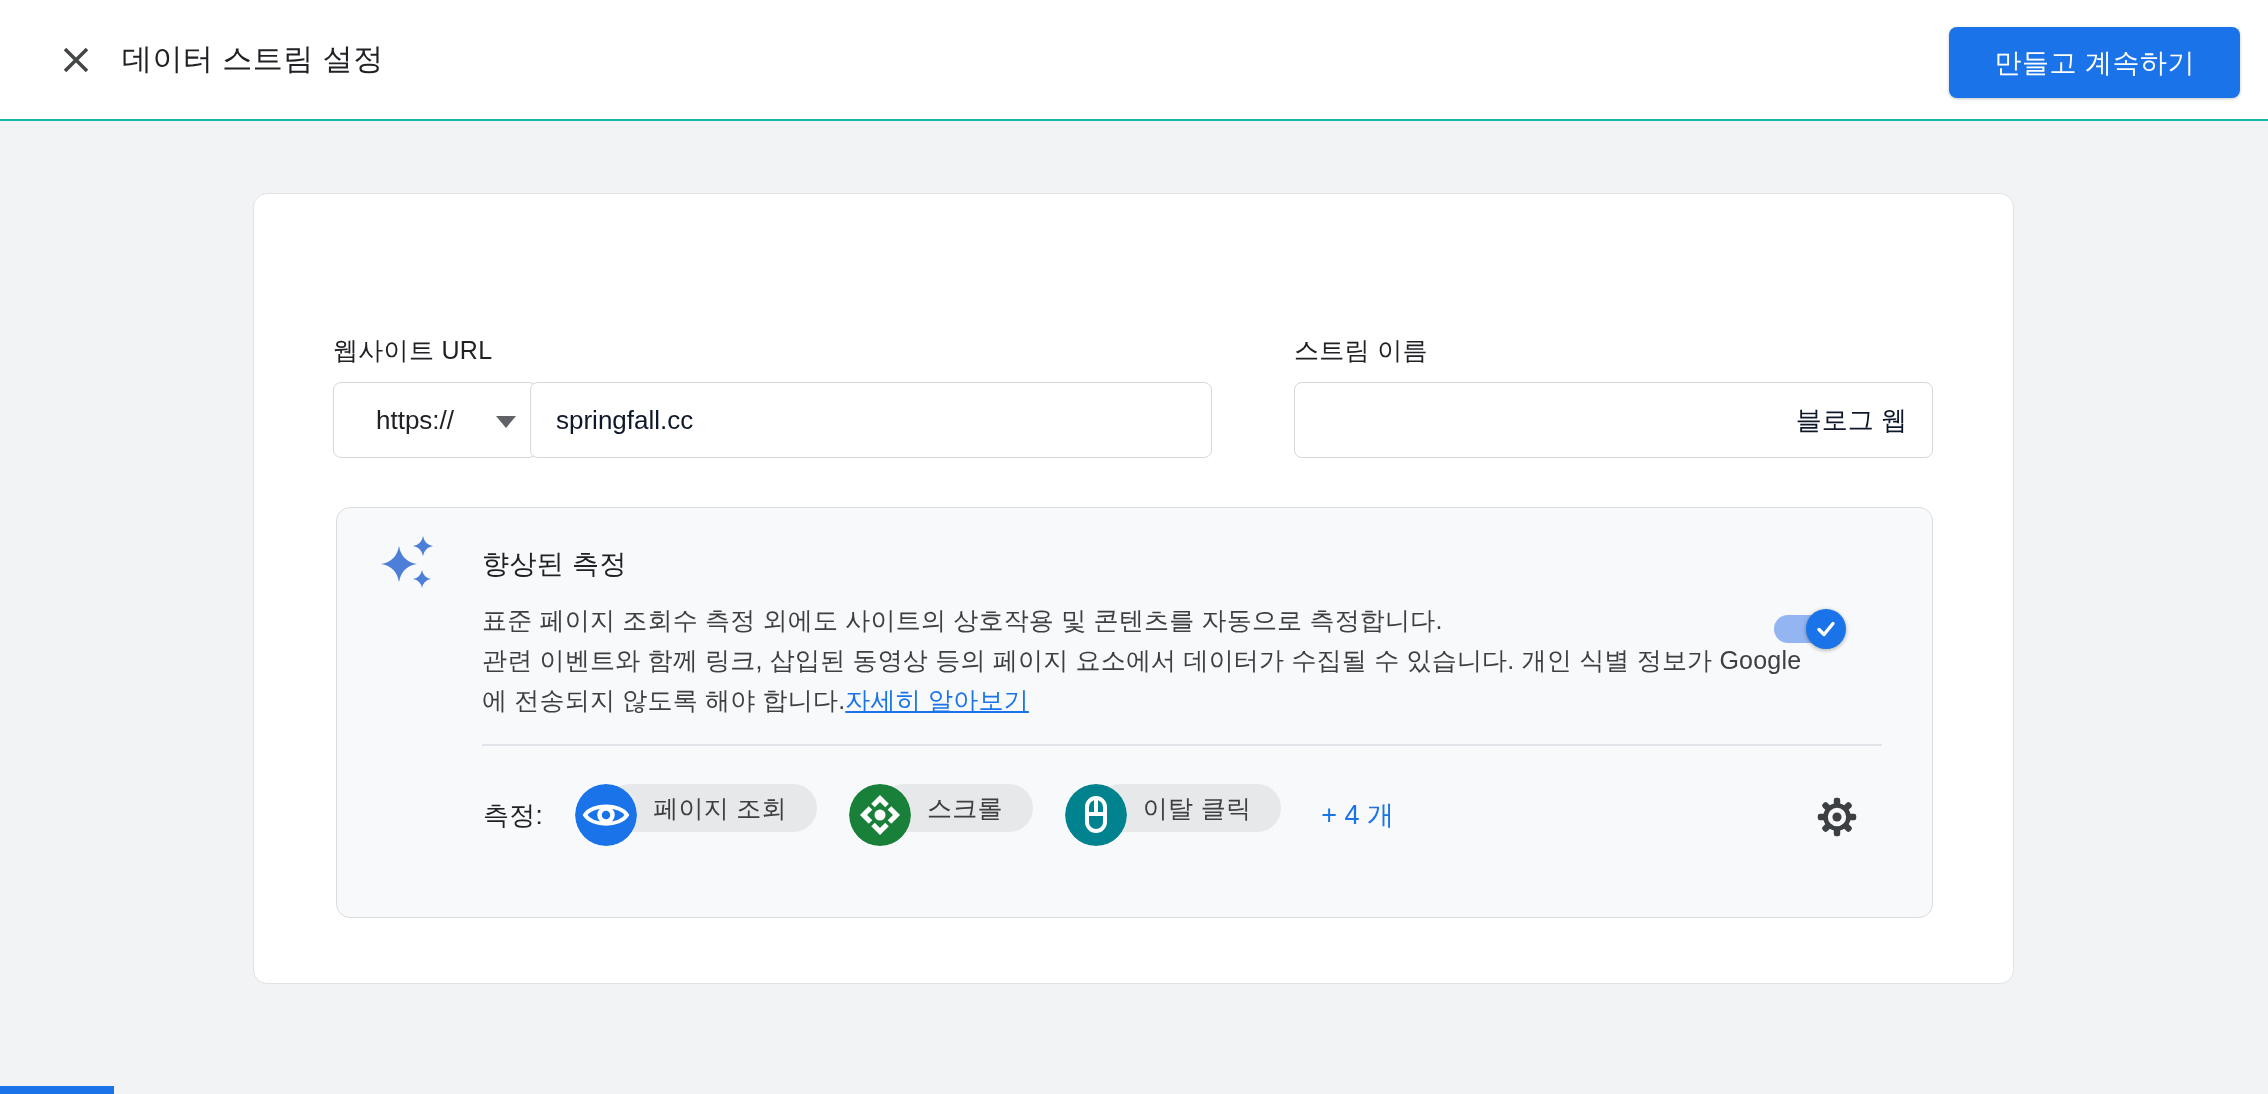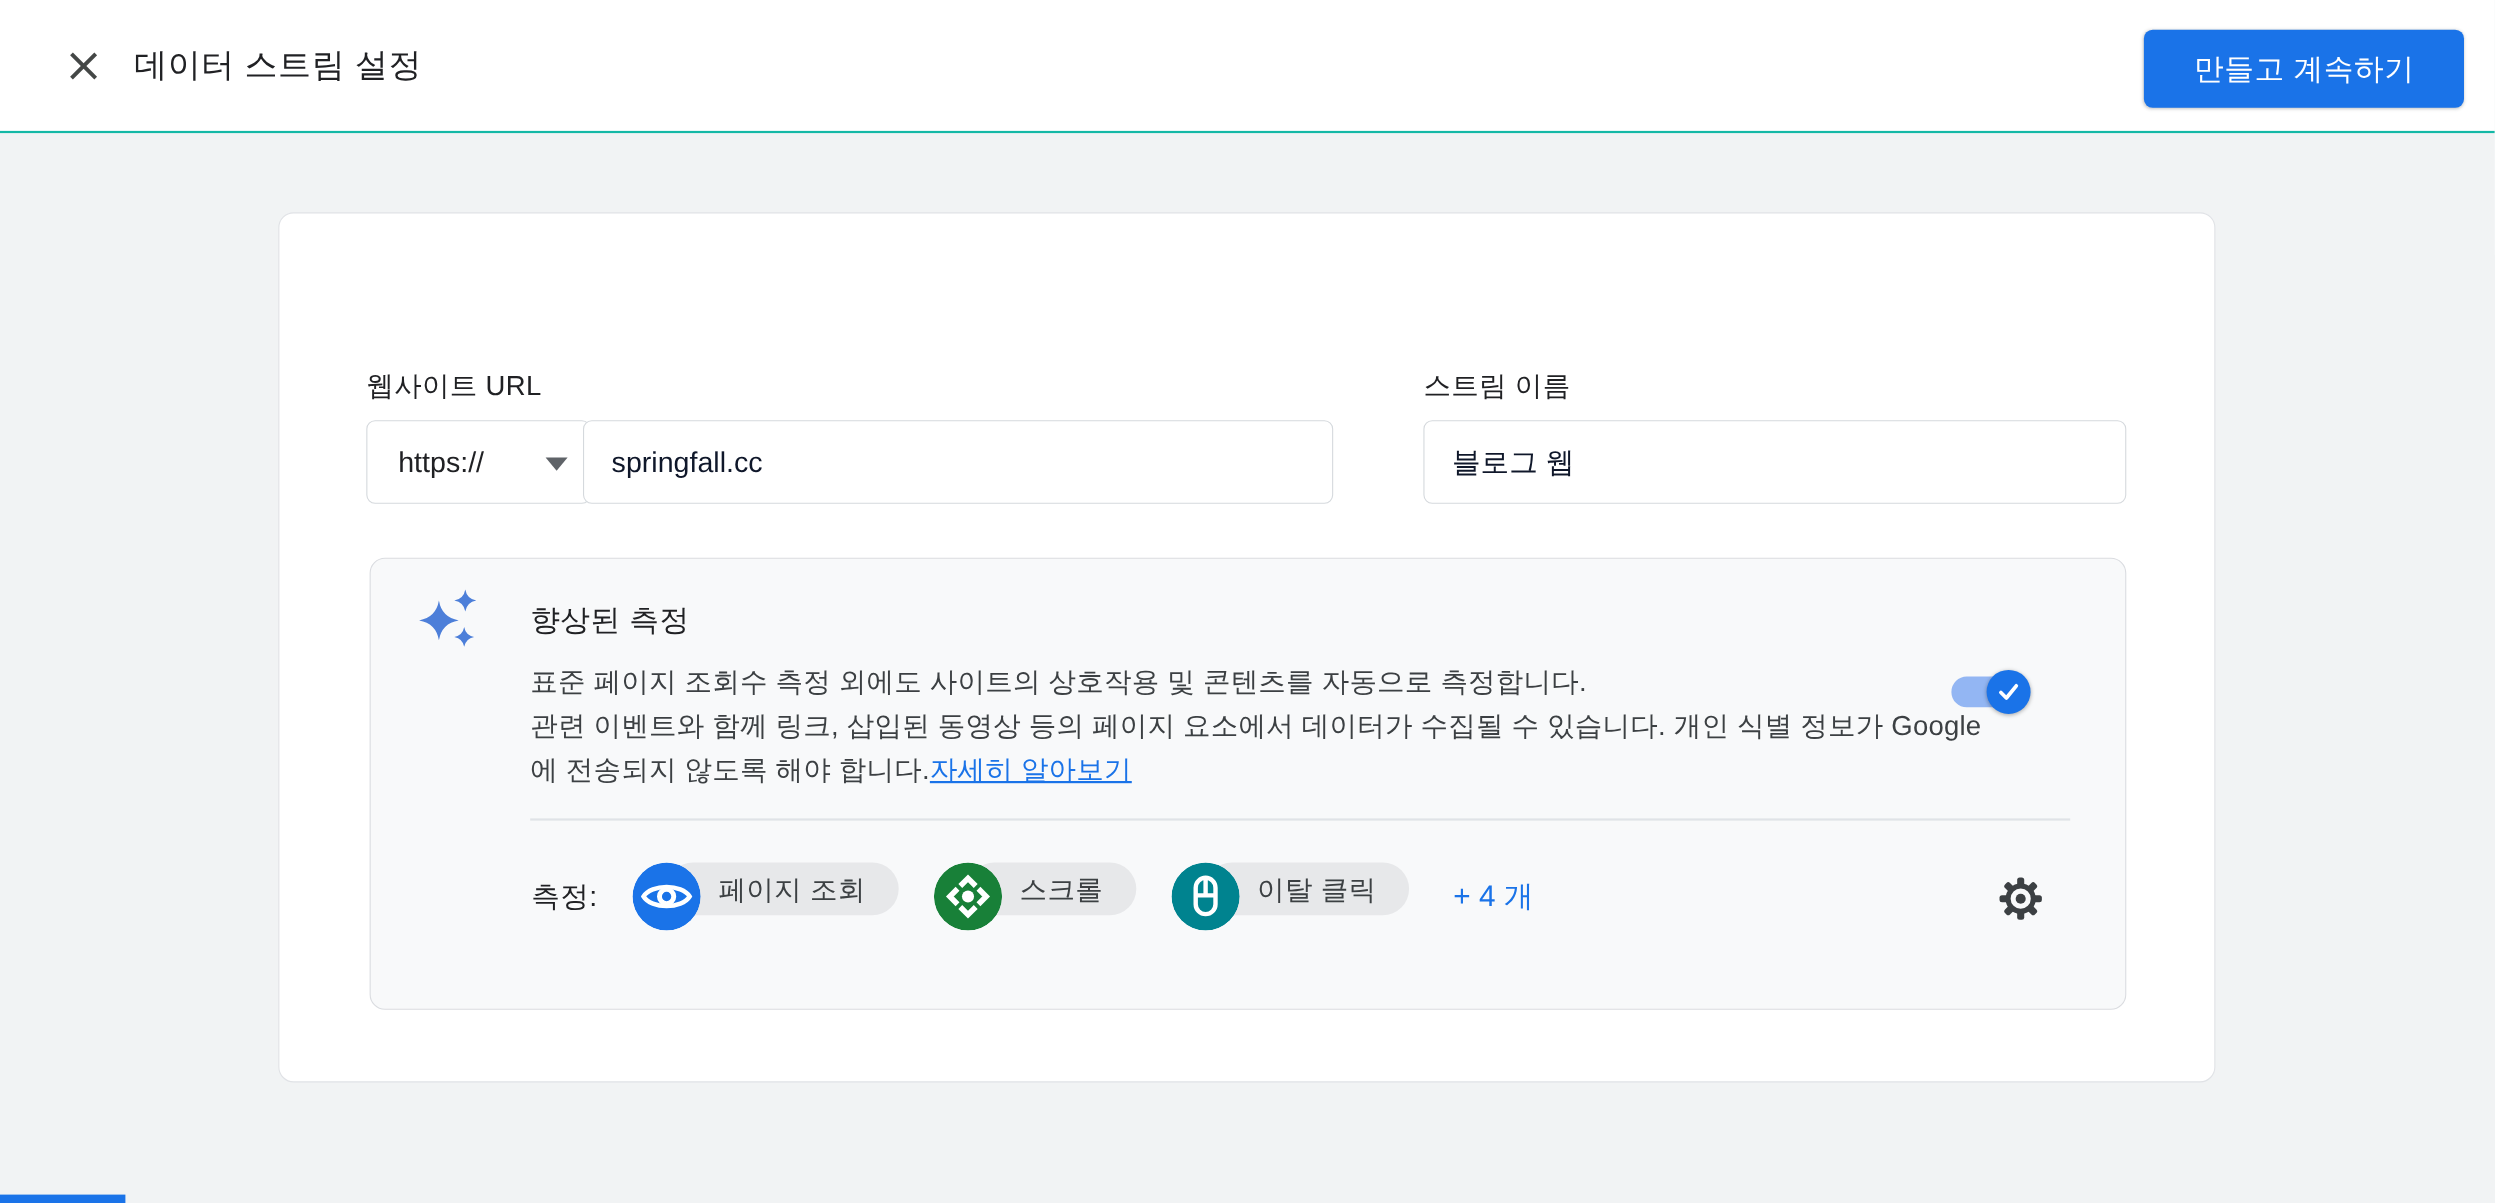--- a/index.html
+++ b/index.html
@@ -44,34 +44,34 @@
   }
 
   .field-label { position:absolute; font-size:25px; color:#202124; letter-spacing:0.3px; }
   .lbl-url  { left:79px;  top:140px; }
   .lbl-name { left:1040px; top:140px; }
 
   .protocol-select {
     position:absolute; left:79px; top:188px; width:204px; height:76px;
     border:1px solid #d5d9dd; border-radius:8px; background:#fff;
     display:flex; align-items:center; justify-content:space-between;
-    padding:0 20px 0 28px; font-size:26px; cursor:pointer;
+    padding:0 20px 0 42px; font-size:26px; cursor:pointer;
   }
   .caret-down {
     width:0; height:0;
     border-left:10px solid transparent; border-right:10px solid transparent;
     border-top:12px solid #5f6368; margin-top:3px;
   }
   .text-input {
     position:absolute; height:76px; border:1px solid #d5d9dd; border-radius:8px;
     font-size:26px; color:#0f172a; padding:0 25px; background:#fff; outline:none;
     font-family:"Liberation Sans", sans-serif;
   }
   .inp-url  { left:276px;  top:188px; width:682px; }
-  .inp-name { left:1040px; top:188px; width:639px; }
+  .inp-name { left:1040px; top:188px; width:639px;text-align:right; }
 
   
   .enhanced {
     position:absolute; left:82px; top:313px; width:1597px; height:411px;
     background:#f8f9fa; border:1px solid #dadce0; border-radius:14px;
   }
   .sparkle { position:absolute; left:36px; top:22px; }
   .enh-title { position:absolute; left:145px; top:38px; font-size:27px; font-weight:500; color:#202124; letter-spacing:0.4px; }
   .enh-desc {
     position:absolute; left:145px; top:92px; width:1335px;

